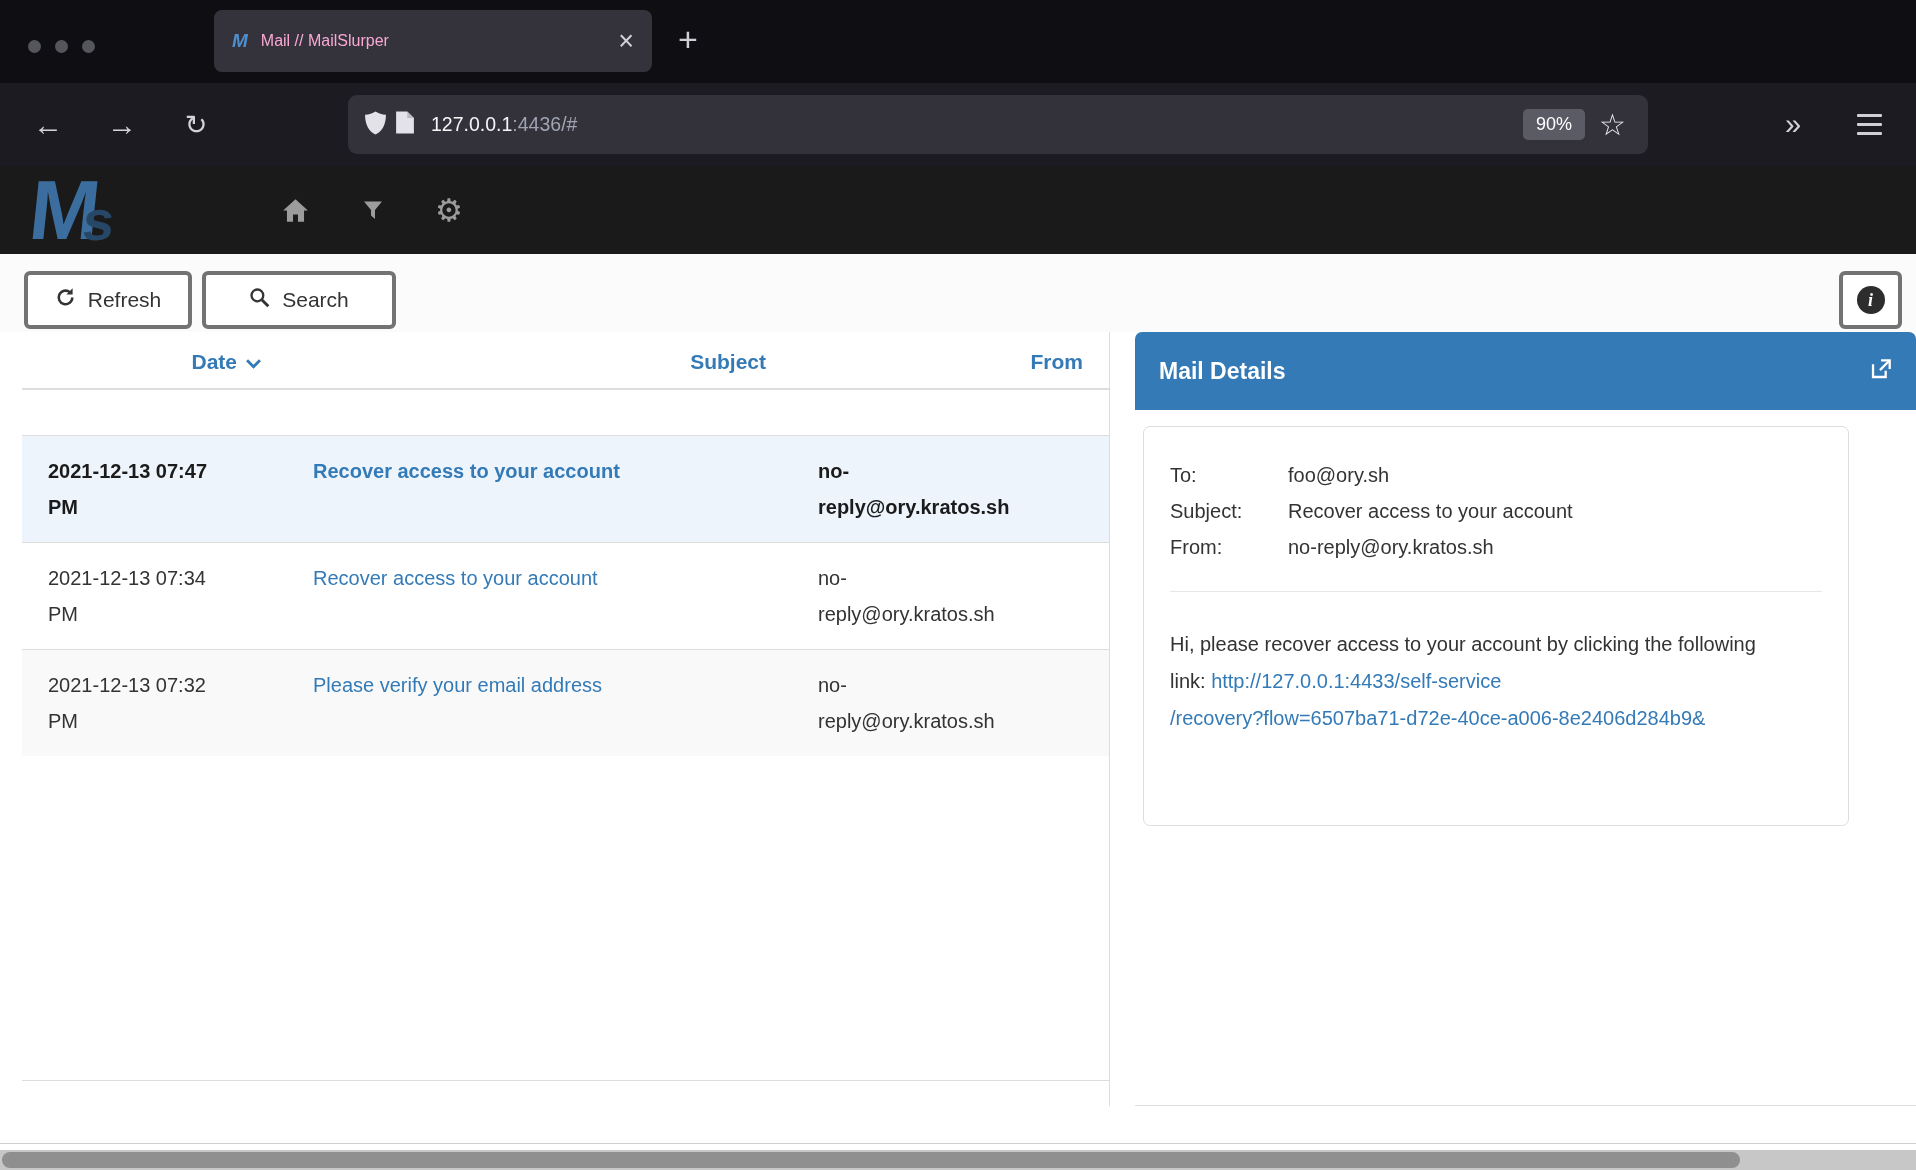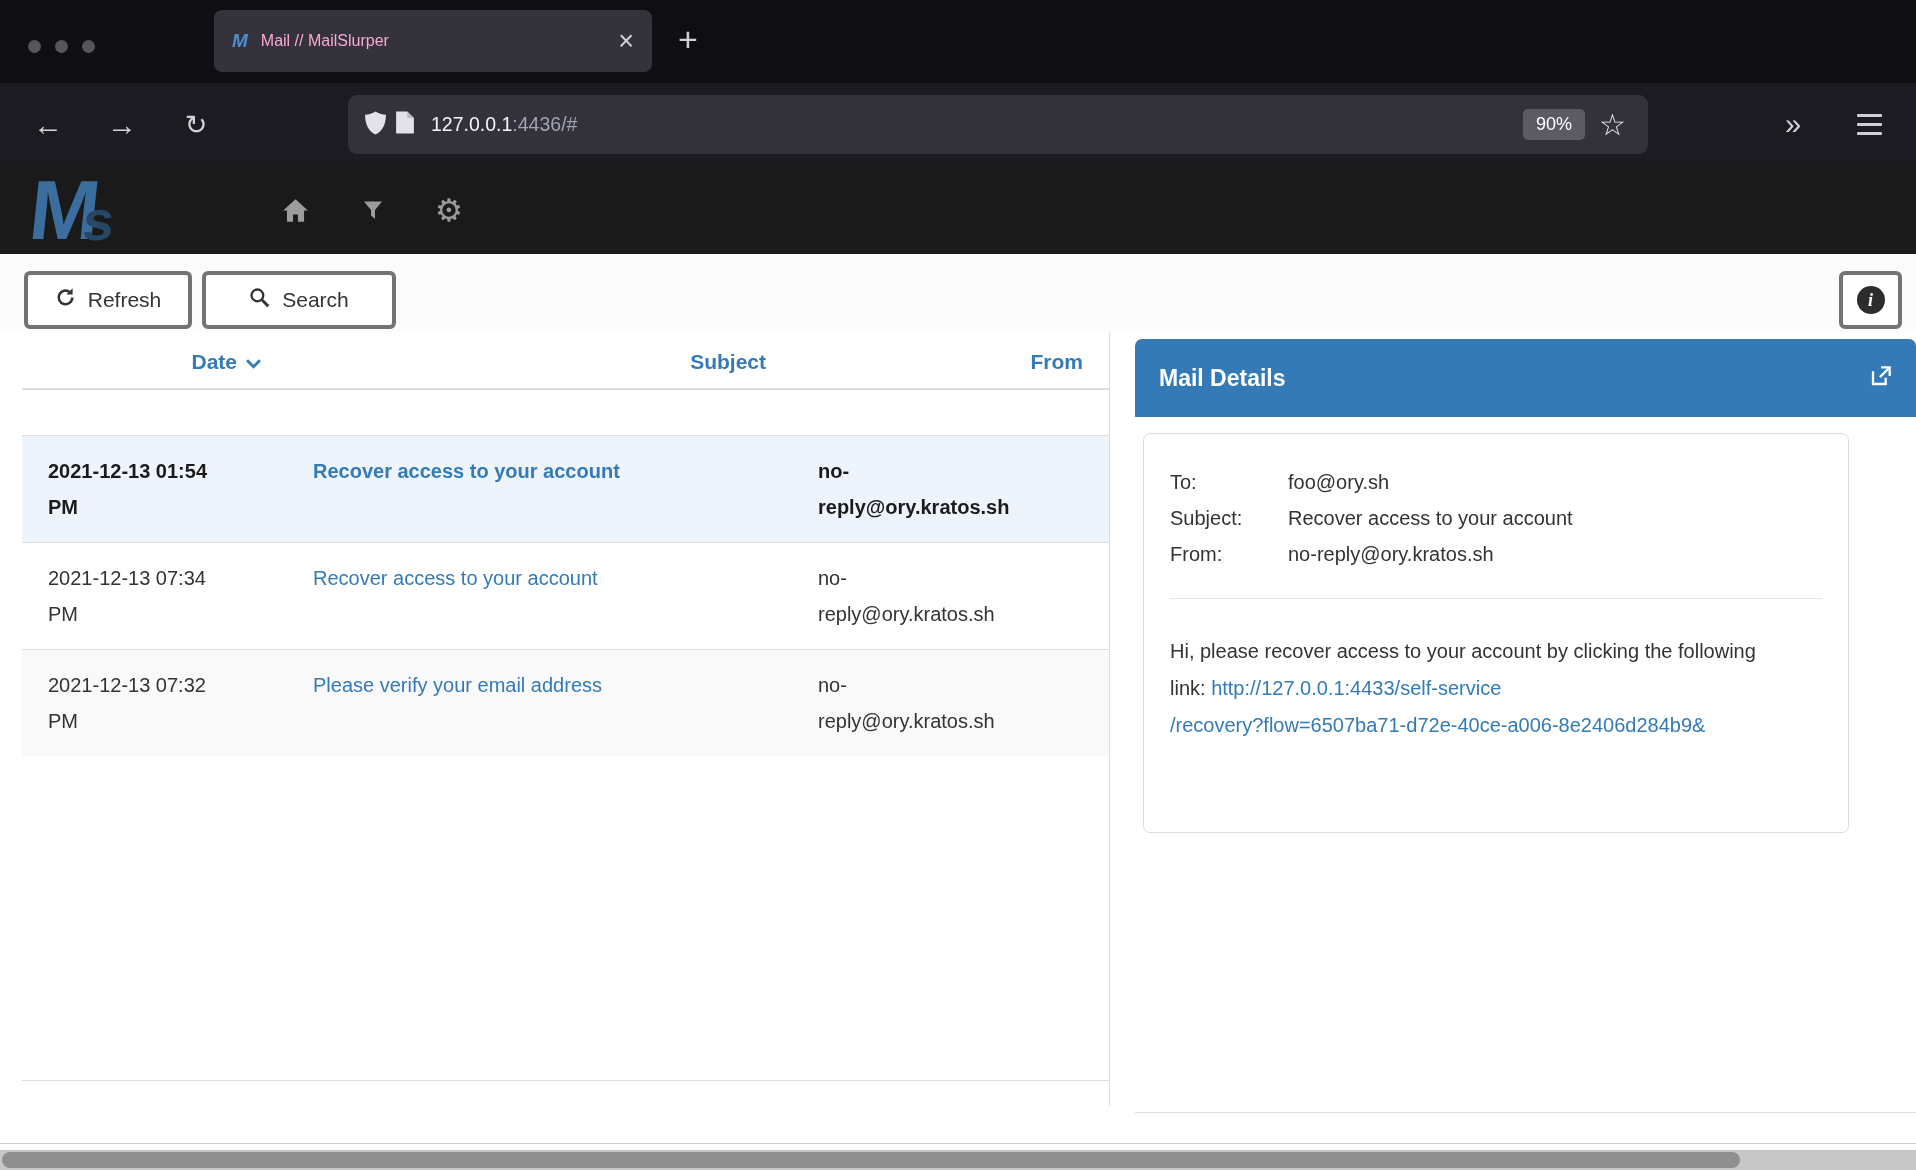--- a/index.html
+++ b/index.html
@@ -71,21 +71,21 @@
     line-height:36px; overflow-wrap:break-word; }
   td.cell-date { padding-right:54px; }
   td.cell-from { padding-right:86px; }
   tr.spacer-row td { height:46px; padding:0; border-top:none; }
   tr.striped { background:#f9f9f9; }
   tr.selected { background:#edf4fc; }
   tr.selected td { font-weight:bold; color:#1b1b1b; }
   .subject-link { color:#337ab7; text-decoration:none; }
 
   
-  .details-pane { position:absolute; left:1135px; top:0; width:781px; height:760px;margin-top:7px; }
+  .details-pane { position:absolute; left:1135px; top:0; width:781px; height:760px; }
   .details-header { height:78px; background:#337ab7; border-radius:7px 7px 0 0; display:flex;
     align-items:center; padding:0 24px; }
   .details-title { flex:1; color:#fff; font-size:23px; font-weight:bold; }
   .details-body { height:696px; border-bottom:1px solid #ddd; padding:16px 8px; background:#fff; }
   .mail-card { width:706px; min-height:400px; border:1px solid #ddd; border-radius:7px;
     padding:30px 26px 26px; font-size:20px; color:#333; }
   .field-row { display:flex; line-height:36px; }
   .field-label { width:118px; flex:0 0 118px; }
   .divider { border:none; border-top:1px solid #e6e6e6; margin:26px 0 34px; }
   .mail-body { max-width:600px; line-height:37px; overflow-wrap:break-word; }
@@ -214,21 +214,21 @@
             </th>
             <th>Subject</th>
             <th class="th-from">From</th>
           </tr>
         </thead>
         <tbody>
           <tr class="spacer-row">
               <td colspan="3"></td>
             </tr>
           <tr class="selected">
-            <td class="cell-date">2021-12-13 01:54 PM</td>
+            <td class="cell-date">2021-12-13 07:47 PM</td>
             <td><a class="subject-link">Recover access to your account</a></td>
             <td class="cell-from">no-reply@ory.kratos.sh</td>
           </tr>
           <tr>
             <td class="cell-date">2021-12-13 07:34 PM</td>
             <td><a class="subject-link">Recover access to your account</a></td>
             <td class="cell-from">no-reply@ory.kratos.sh</td>
           </tr>
           <tr class="striped">
             <td class="cell-date">2021-12-13 07:32 PM</td>

